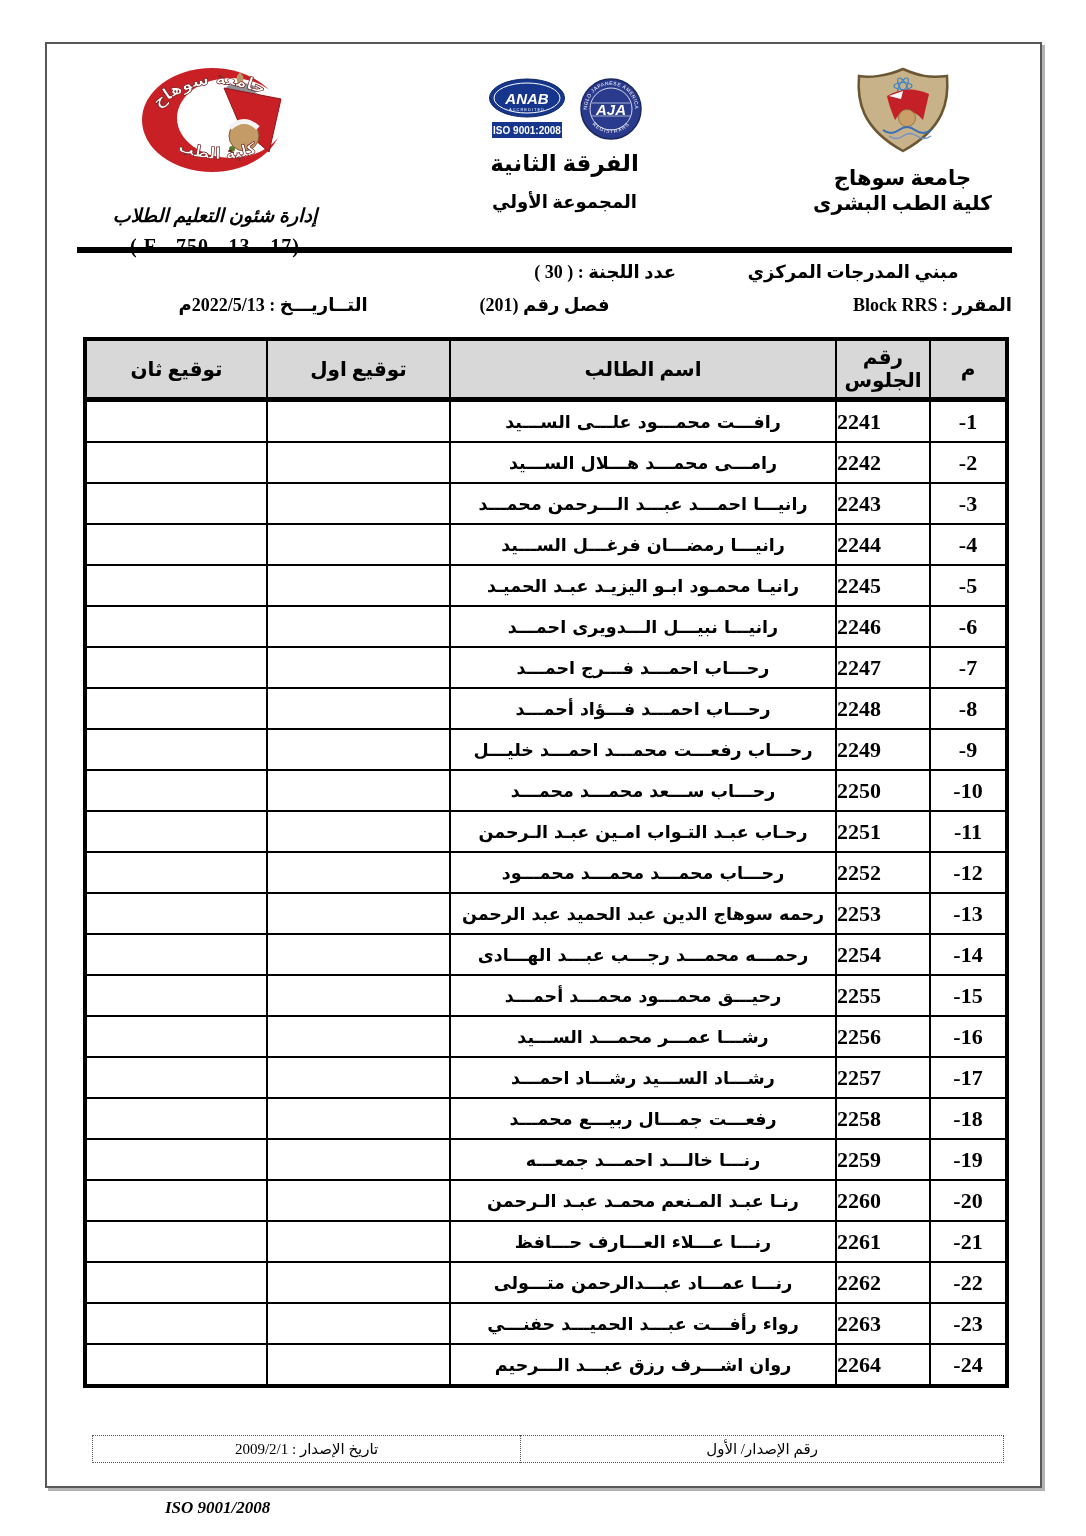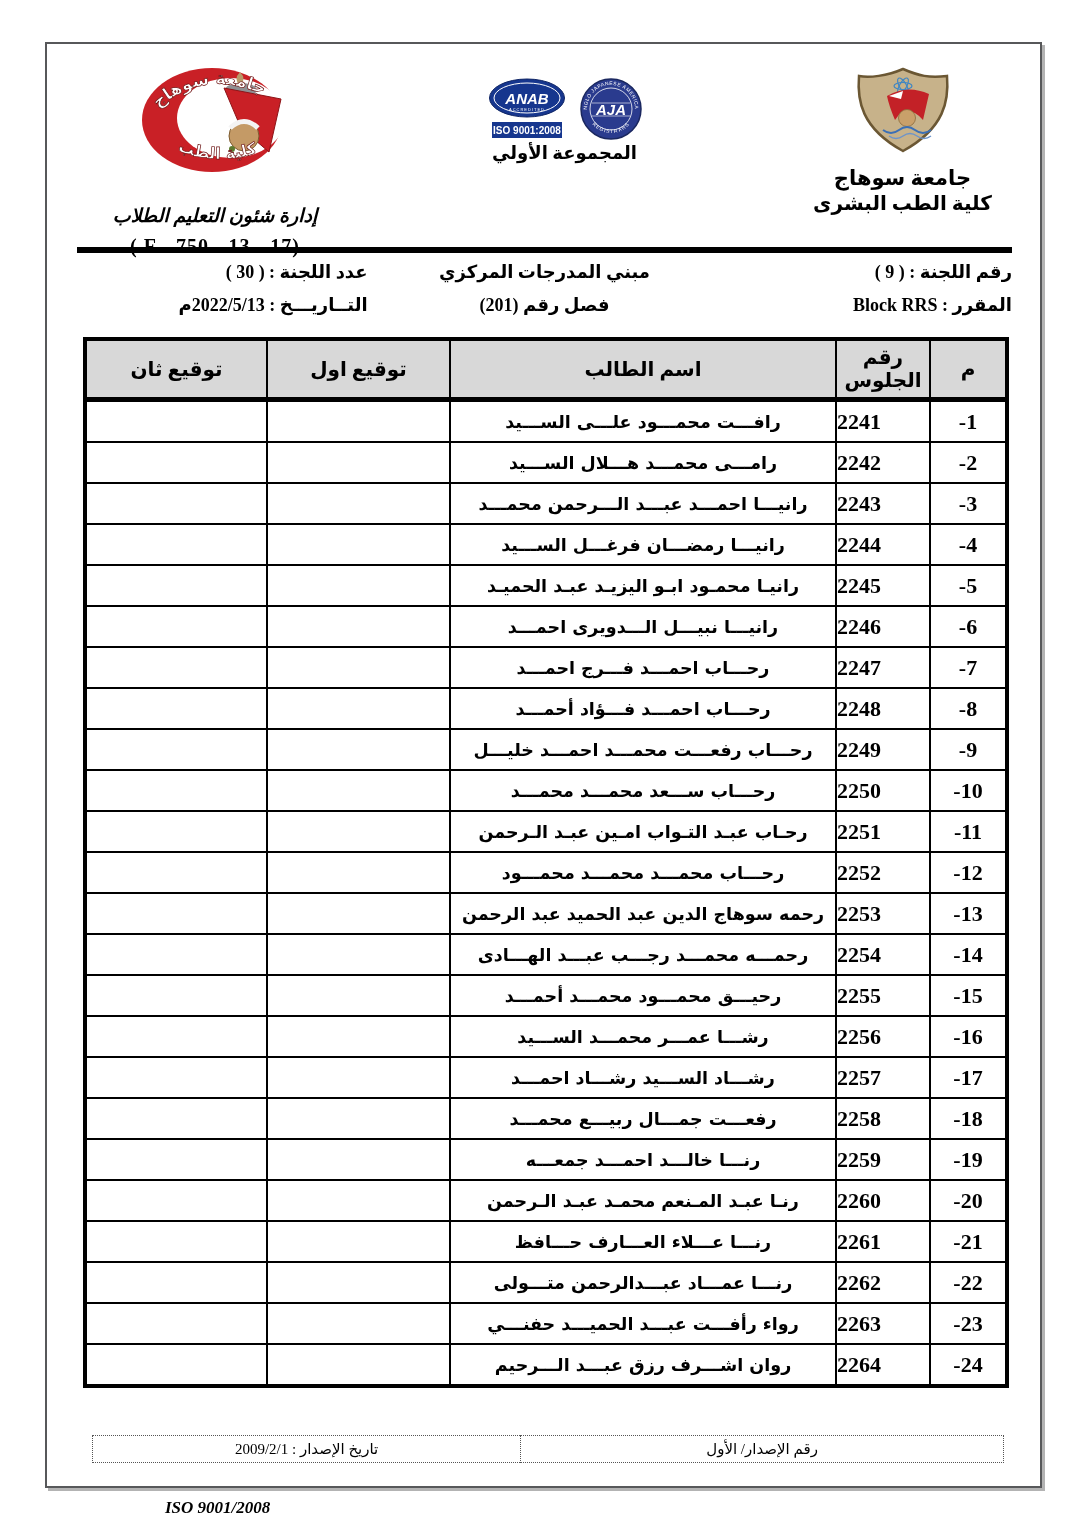--- a/index.html
+++ b/index.html
@@ -10,21 +10,21 @@
 
   
   .left-block{position:absolute;top:20px;left:18px;width:300px;text-align:center;}
   .dept-line1{font-size:19px;font-weight:bold;margin-top:24px;direction:rtl;font-style:italic;}
   .dept-line2{font-size:20px;font-weight:bold;direction:ltr;margin-top:8px;letter-spacing:1px;}
 
   .center-block{position:absolute;top:30px;left:345px;width:345px;text-align:center;}
   .logos{display:flex;justify-content:center;align-items:flex-end;gap:14px;height:66px;}
   .grade-title{font-size:23px;font-weight:bold;margin-top:10px;direction:rtl;}
   .year-title{font-size:26px;font-weight:bold;margin-top:1px;direction:rtl;}
-  .group-title{font-size:18px;font-weight:bold;margin-top:2px;direction:rtl;}
+  .group-title{font-size:18px;font-weight:bold;margin-top:14px;direction:rtl;}
 
   .right-block{position:absolute;top:22px;right:30px;width:215px;text-align:center;}
   .uni-name{font-size:21px;font-weight:bold;margin-top:8px;direction:rtl;}
   .fac-name{font-size:20px;font-weight:bold;direction:rtl;}
 
   .rule{position:absolute;top:203px;left:30px;width:935px;height:6px;background:#000;}
 
   
   .info{position:absolute;top:217px;left:30px;width:935px;direction:rtl;
         font-weight:bold;font-size:18px;}
@@ -105,20 +105,21 @@
           <path d="M12,25 H50 M12,38 H50" stroke="#ffffff" stroke-width="0.7" opacity="0.85"></path>
           <text font-size="5" fill="#ffffff" font-family="Liberation Sans, sans-serif" letter-spacing="0.5">
             <textPath href="#ajaTop" startOffset="50%" text-anchor="middle">ANGLO JAPANESE AMERICAN</textPath>
           </text>
           <text font-size="5" fill="#ffffff" font-family="Liberation Sans, sans-serif" letter-spacing="1">
             <textPath href="#ajaBot" startOffset="50%" text-anchor="middle">REGISTRARS</textPath>
           </text>
           <text x="31" y="37" text-anchor="middle" font-size="15" font-weight="bold" font-style="italic" fill="#ffffff" font-family="Liberation Sans, sans-serif">AJA</text>
         </svg>
       </div>
+      <div class="grade-title">الفرقة الثانية</div>
       <div class="group-title">المجموعة الأولي</div>
     </div>
 
     <div class="right-block">
       <svg width="104" height="88" viewBox="0 0 104 88">
         <path d="M52,3 C36,10 18,12 8,10 C6,34 10,62 52,85 C94,62 98,34 96,10 C78,12 68,10 52,3 Z" fill="#c7b28a" stroke="#6b5733" stroke-width="2.5"></path>
         <g stroke="#3f86c4" stroke-width="1.2" fill="none">
           <ellipse cx="52" cy="20" rx="9" ry="3.5"></ellipse>
           <ellipse cx="52" cy="20" rx="9" ry="3.5" transform="rotate(60 52 20)"></ellipse>
           <ellipse cx="52" cy="20" rx="9" ry="3.5" transform="rotate(120 52 20)"></ellipse>
@@ -130,21 +131,20 @@
         <path d="M38,70 q7,5 14,0 t14,0 t14,0" stroke="#6d94c9" stroke-width="1.5" fill="none"></path>
       </svg>
       <div class="uni-name">جامعة سوهاج</div>
       <div class="fac-name">كلية الطب البشرى</div>
     </div>
 
     <div class="rule"></div>
 
     <div class="info">
       <div class="info-row">
-        <div class="info-cell-r">رقم اللجنة : ( 9 )</div>
         <div class="info-cell-c">مبني المدرجات المركزي</div>
         <div class="info-cell-l">عدد اللجنة : ( 30 )</div>
       </div>
       <div class="info-row">
         <div class="info-cell-r">المقرر :  Block RRS</div>
         <div class="info-cell-c">فصل رقم (201)</div>
         <div class="info-cell-l">التــاريـــخ : 2022/5/13م</div>
       </div>
     </div>
 

